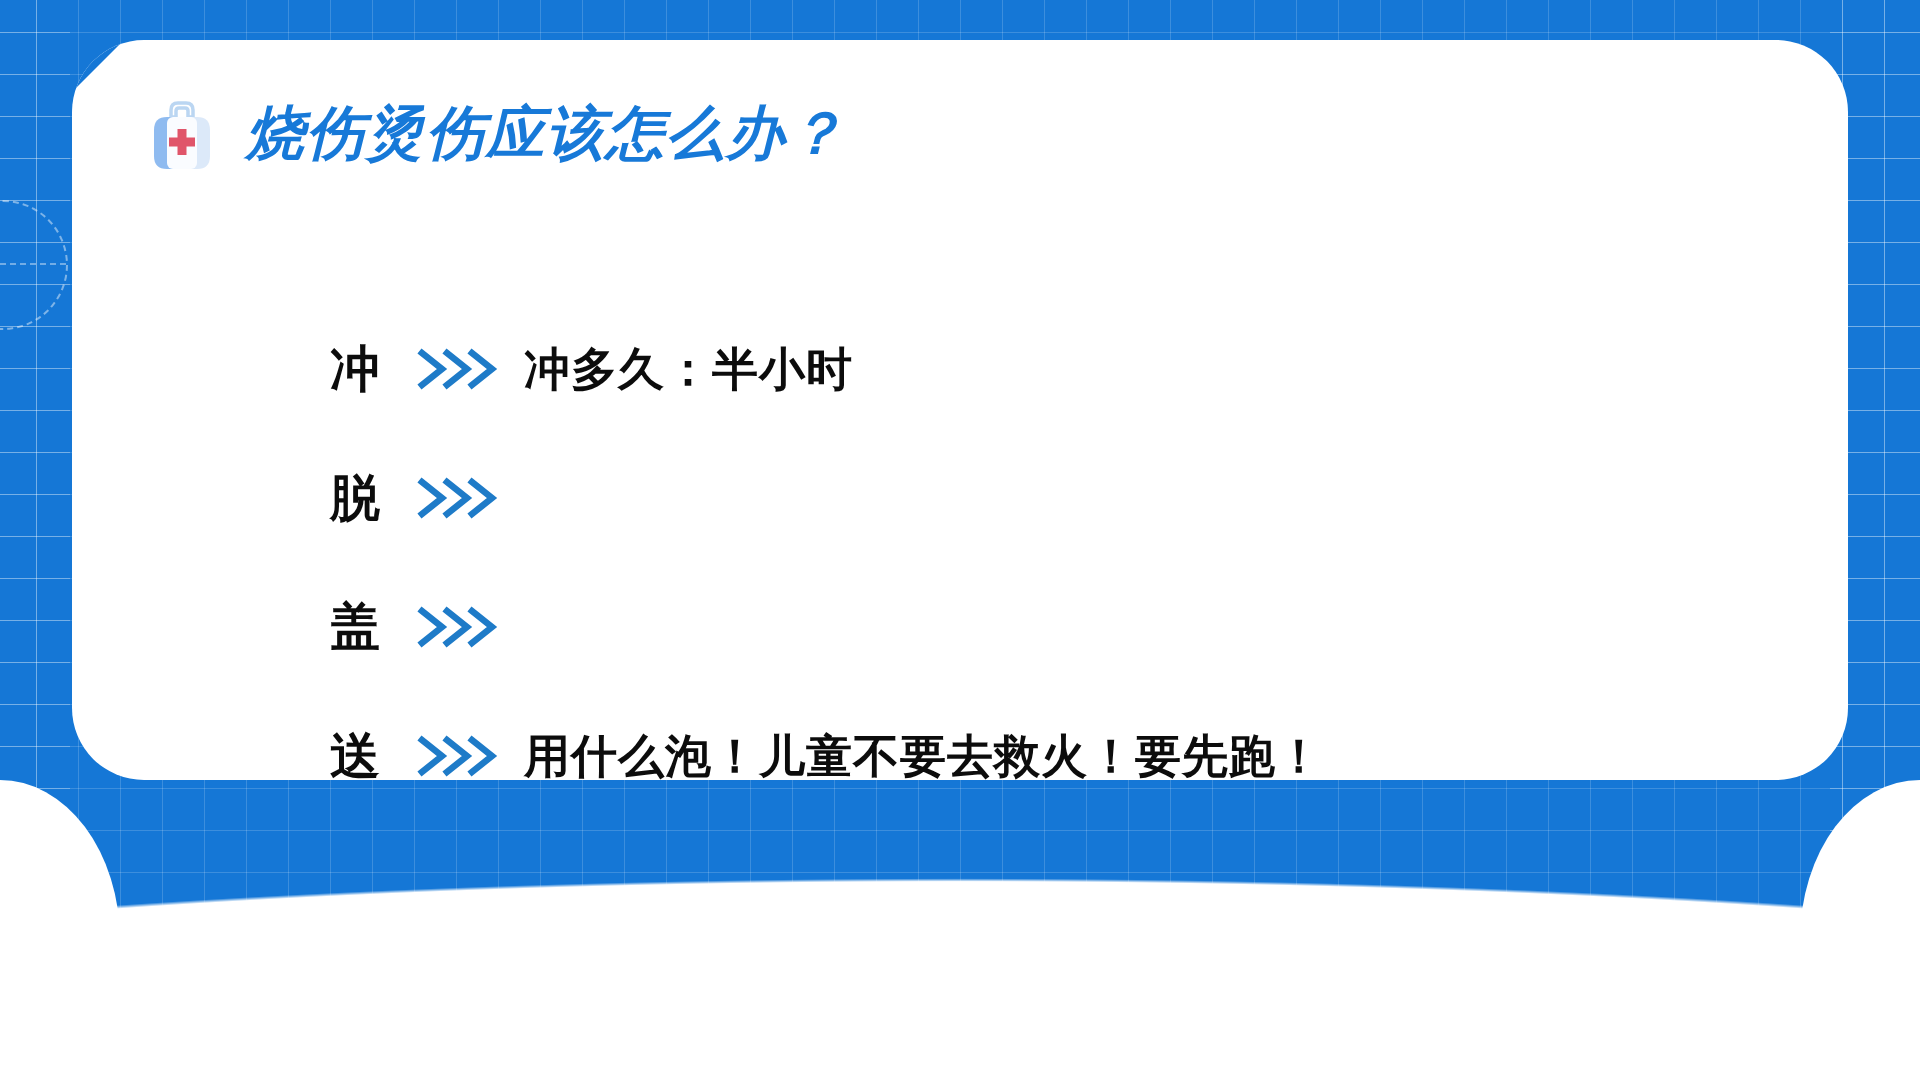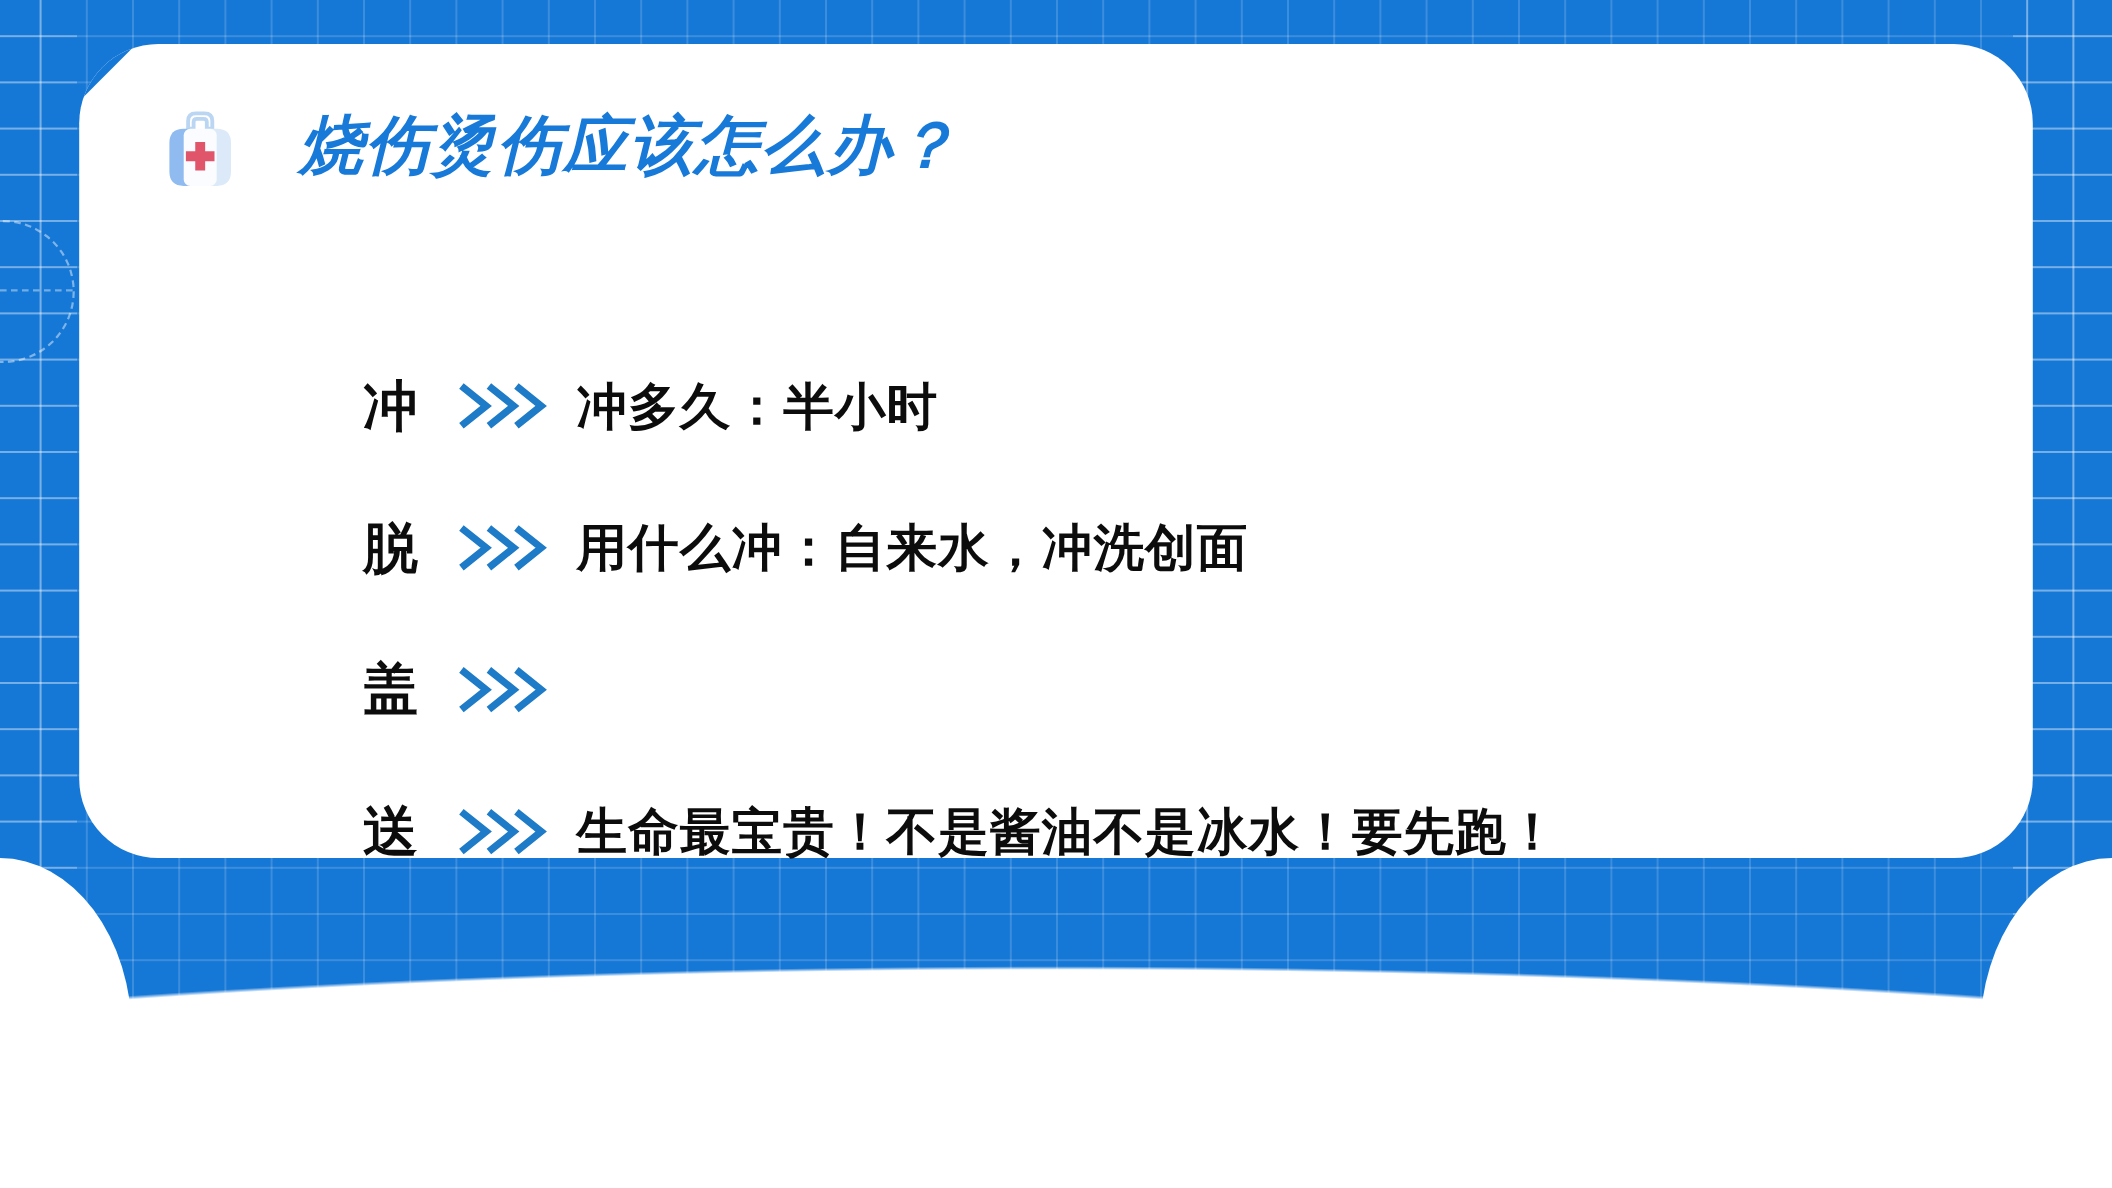--- a/index.html
+++ b/index.html
@@ -94,21 +94,20 @@
   #page-title{
     font-family:"Liberation Sans","DejaVu Sans",sans-serif;
     font-size:58px;
     font-weight:bold;
     font-style:italic;
     color:#1779D8;
     letter-spacing:2px;
     line-height:1;
     white-space:nowrap;
     text-shadow:2px 2px 0 rgba(255,255,255,.9);
-    margin-left:26px;
   }
 
   
   #tips-list{
     position:absolute;left:330px;top:338px;width:1400px;
   }
   .tip-row{
     display:flex;align-items:center;
     height:62px;
     margin-bottom:67px;
@@ -194,21 +193,20 @@
     <span class="tip-key">脱</span>
     <span class="tip-chev">
       <svg width="94" height="46" viewBox="0 0 94 46" xmlns="http://www.w3.org/2000/svg" aria-hidden="true">
         <g fill="none" stroke="#1E7BC8" stroke-width="6.5" stroke-linecap="square">
           <polyline points="6,7 26,23 6,39"></polyline>
           <polyline points="31,7 51,23 31,39"></polyline>
           <polyline points="56,7 76,23 56,39"></polyline>
         </g>
       </svg>
     </span>
-    <span class="tip-text">用什么冲：自来水，冲洗创面</span>
   </div>
 
   <div class="tip-row">
     <span class="tip-key">盖</span>
     <span class="tip-chev">
       <svg width="94" height="46" viewBox="0 0 94 46" xmlns="http://www.w3.org/2000/svg" aria-hidden="true">
         <g fill="none" stroke="#1E7BC8" stroke-width="6.5" stroke-linecap="square">
           <polyline points="6,7 26,23 6,39"></polyline>
           <polyline points="31,7 51,23 31,39"></polyline>
           <polyline points="56,7 76,23 56,39"></polyline>
@@ -221,16 +219,16 @@
     <span class="tip-key">送</span>
     <span class="tip-chev">
       <svg width="94" height="46" viewBox="0 0 94 46" xmlns="http://www.w3.org/2000/svg" aria-hidden="true">
         <g fill="none" stroke="#1E7BC8" stroke-width="6.5" stroke-linecap="square">
           <polyline points="6,7 26,23 6,39"></polyline>
           <polyline points="31,7 51,23 31,39"></polyline>
           <polyline points="56,7 76,23 56,39"></polyline>
         </g>
       </svg>
     </span>
-    <span class="tip-text">生命最宝贵！不是酱油不是冰水！要先跑！</span>
+    <span class="tip-text">用什么泡！儿童不要去救火！要先跑！</span>
   </div>
 
 </div>
 
 </body></html>

